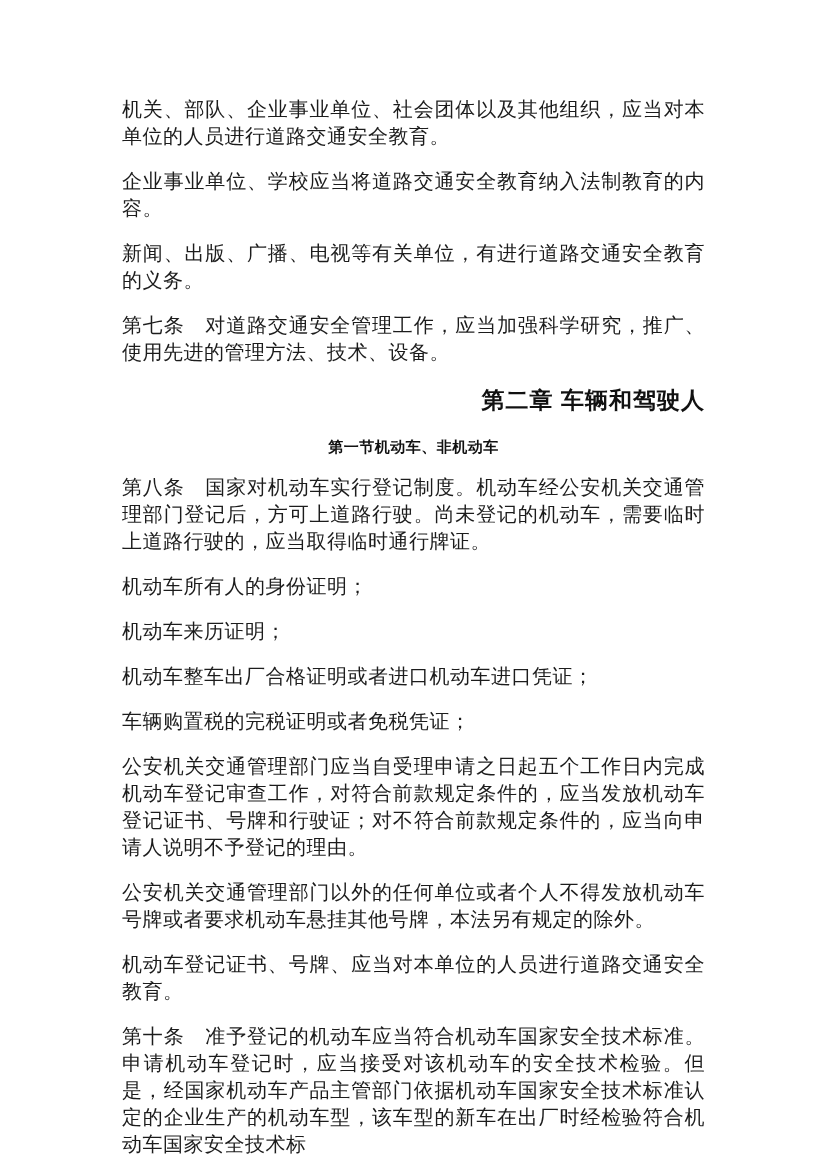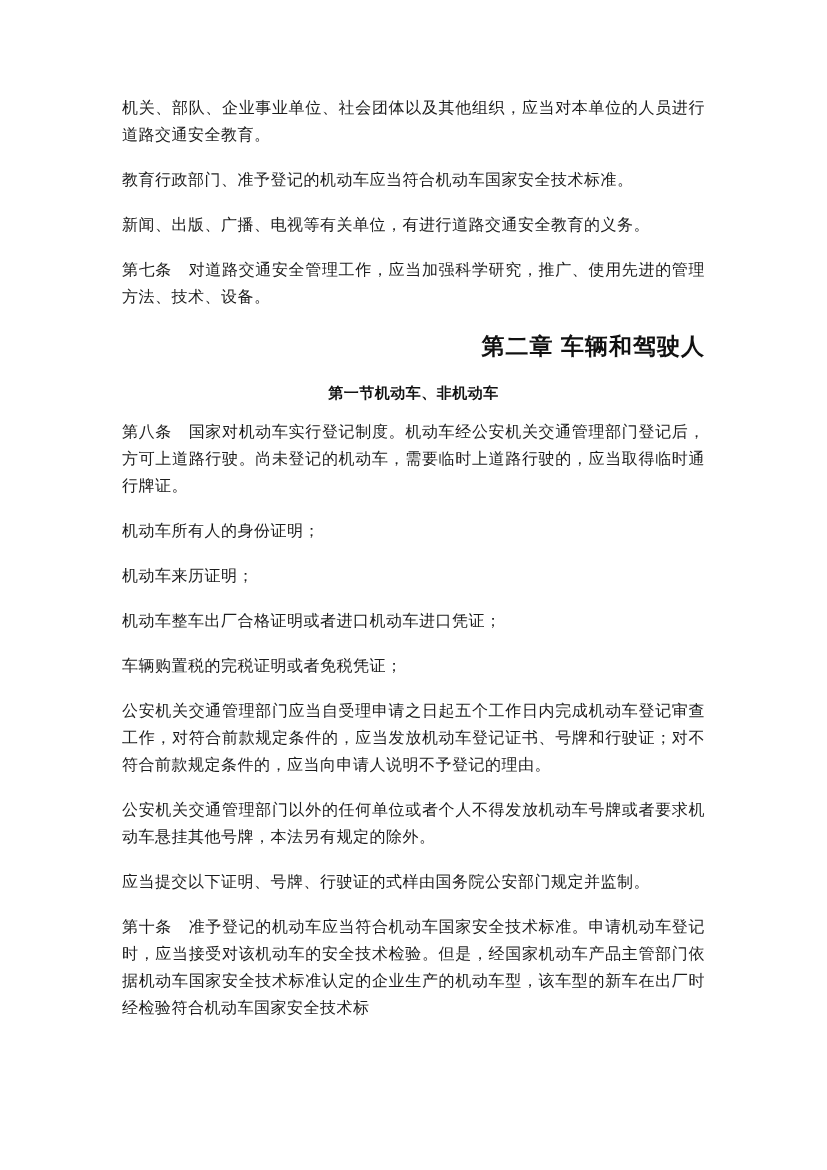--- a/index.html
+++ b/index.html
@@ -12,22 +12,22 @@
     width: 827px;
     height: 1170px;
     margin: 0;
     background: #ffffff;
     box-sizing: border-box;
     padding: 96px 122px 40px 122px;
     color: #1c1c1c;
     overflow: hidden;
   }
   .para {
-    font-family: Liberation Mono, monospace;
-    font-size: 16px;
+    font-family: Liberation Sans, sans-serif;
+    font-size: 20px;
     line-height: 27px;
     text-align: justify;
     letter-spacing: 0.5px;
     margin: 0 0 18px 0;
     color: #1c1c1c;
   }
   .para:last-child {
     margin-bottom: 0;
   }
   .chapter-heading {
@@ -49,27 +49,27 @@
     letter-spacing: 0.5px;
     margin: 0 0 16px 0;
     color: #111111;
   }
 </style>
 </head>
 <body>
 
 <div class="page">
   <p class="para">机关、部队、企业事业单位、社会团体以及其他组织，应当对本单位的人员进行道路交通安全教育。</p>
-  <p class="para">教育行政部门、准予登记的机动车应当符合机动车国家安全技术标准。</p>
+  <p class="para">企业事业单位、学校应当将道路交通安全教育纳入法制教育的内容。</p>
   <p class="para">新闻、出版、广播、电视等有关单位，有进行道路交通安全教育的义务。</p>
   <p class="para">第七条　对道路交通安全管理工作，应当加强科学研究，推广、使用先进的管理方法、技术、设备。</p>
   <h1 class="chapter-heading">第二章 车辆和驾驶人</h1>
   <h2 class="section-heading">第一节机动车、非机动车</h2>
   <p class="para">第八条　国家对机动车实行登记制度。机动车经公安机关交通管理部门登记后，方可上道路行驶。尚未登记的机动车，需要临时上道路行驶的，应当取得临时通行牌证。</p>
   <p class="para">机动车所有人的身份证明；</p>
   <p class="para">机动车来历证明；</p>
   <p class="para">机动车整车出厂合格证明或者进口机动车进口凭证；</p>
   <p class="para">车辆购置税的完税证明或者免税凭证；</p>
   <p class="para">公安机关交通管理部门应当自受理申请之日起五个工作日内完成机动车登记审查工作，对符合前款规定条件的，应当发放机动车登记证书、号牌和行驶证；对不符合前款规定条件的，应当向申请人说明不予登记的理由。</p>
   <p class="para">公安机关交通管理部门以外的任何单位或者个人不得发放机动车号牌或者要求机动车悬挂其他号牌，本法另有规定的除外。</p>
-  <p class="para">应当提交以下证明、号牌、行驶证的式样由国务院公安部门规定并监制。</p>
+  <p class="para">机动车登记证书、号牌、应当对本单位的人员进行道路交通安全教育。</p>
   <p class="para">第十条　准予登记的机动车应当符合机动车国家安全技术标准。申请机动车登记时，应当接受对该机动车的安全技术检验。但是，经国家机动车产品主管部门依据机动车国家安全技术标准认定的企业生产的机动车型，该车型的新车在出厂时经检验符合机动车国家安全技术标</p>
 </div>
 
 </body></html>

